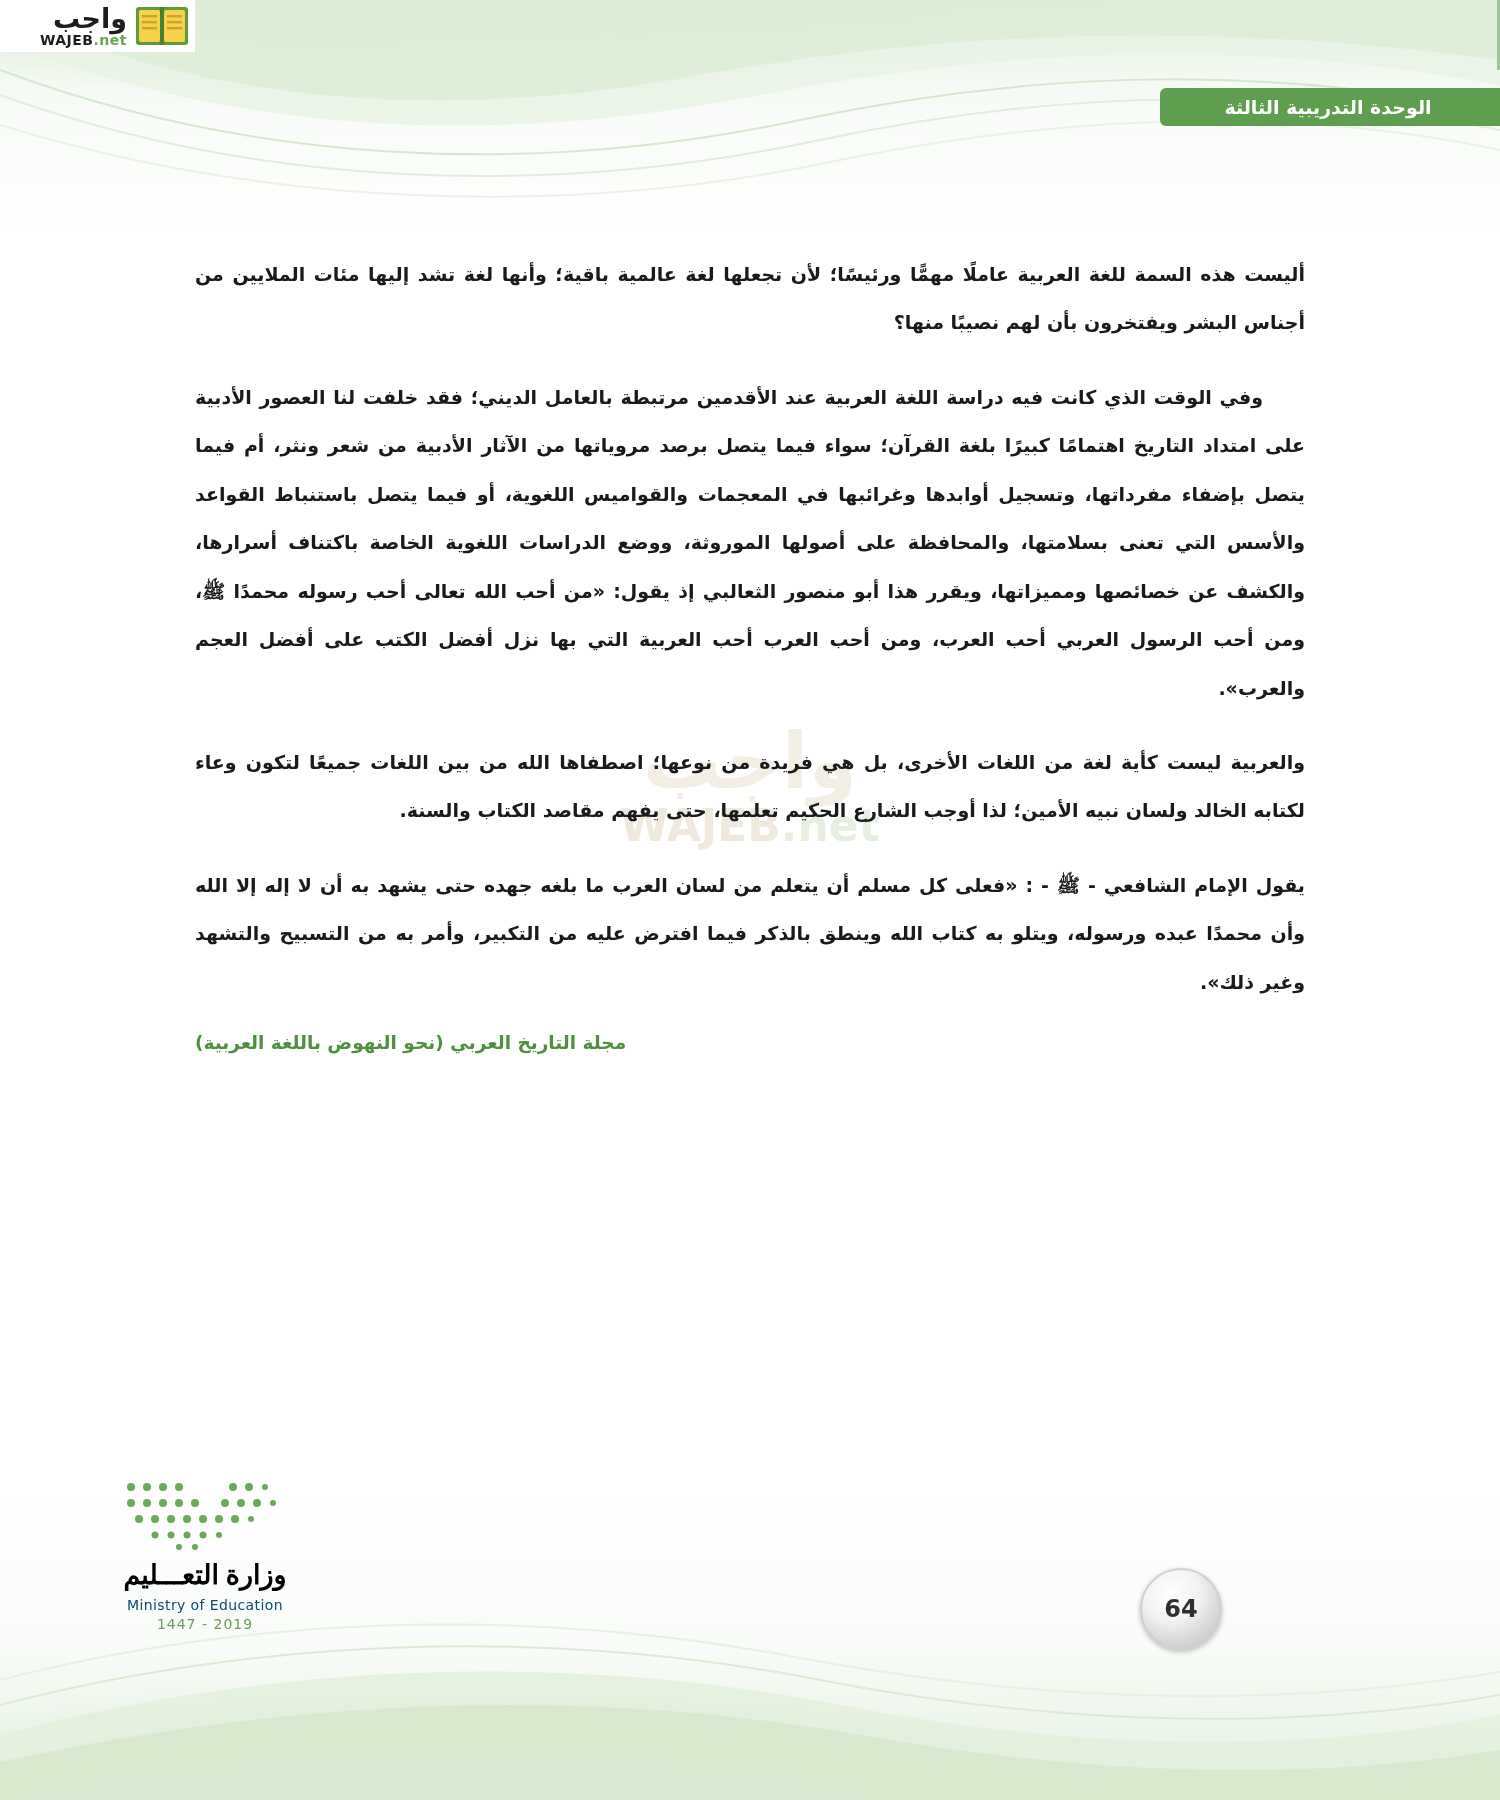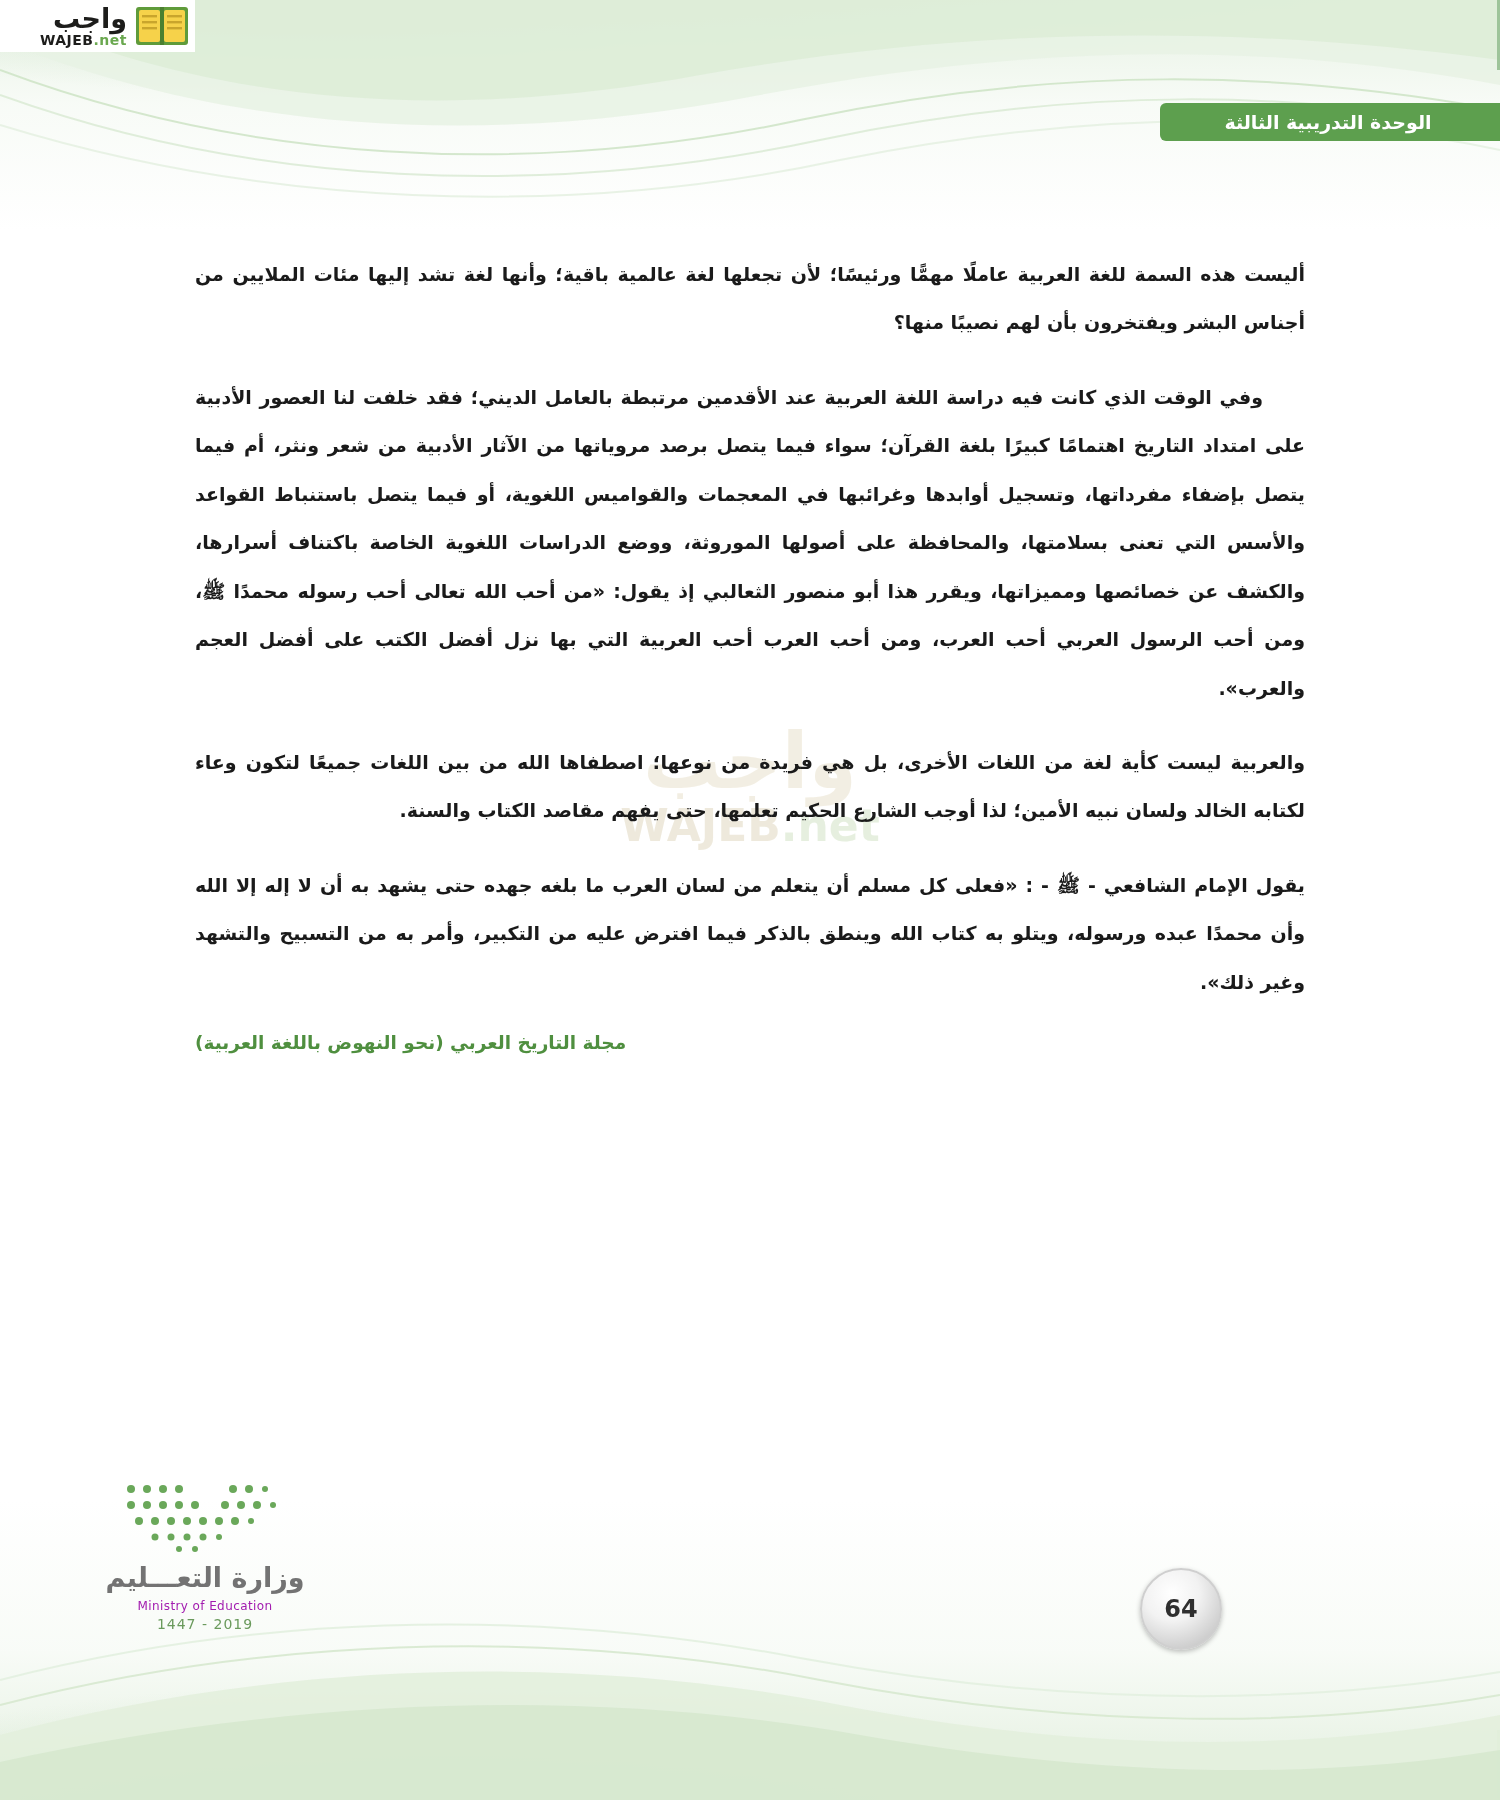--- a/index.html
+++ b/index.html
@@ -109,21 +109,21 @@
     font-weight: bold;
     color: #1d1d1b;
     letter-spacing: 0.5px;
     margin-top: 1px;
   }
   .wajeb-en .dot { color: #6aa84f; }
 
   
   .unit-banner {
     position: absolute;
-    top: 103px;
+    top: 88px;
     right: 0;
     height: 38px;
     min-width: 340px;
     background: #5d9f4e;
     border-radius: 6px 0 0 6px;
     color: #ffffff;
     font-size: 19px;
     font-weight: bold;
     display: flex;
     align-items: center;
@@ -206,27 +206,28 @@
   }
   .ministry-dots {
     width: 168px;
     height: 74px;
     margin: 0 auto 10px auto;
     position: relative;
   }
   .ministry-ar {
     font-size: 27px;
     font-weight: bold;
-    color: #737373;
+    color: #000000;
     letter-spacing: 2px;
     line-height: 1.1;
+    font-family: Liberation Serif, serif;
   }
   .ministry-en {
-    font-size: 12px;
-    color: #a21caf;
+    font-size: 14px;
+    color: #0c4a6e;
     letter-spacing: 0.4px;
     margin-top: 6px;
   }
   .ministry-year {
     font-size: 14px;
     color: #6a9a5c;
     letter-spacing: 1px;
     margin-top: 3px;
   }
 

